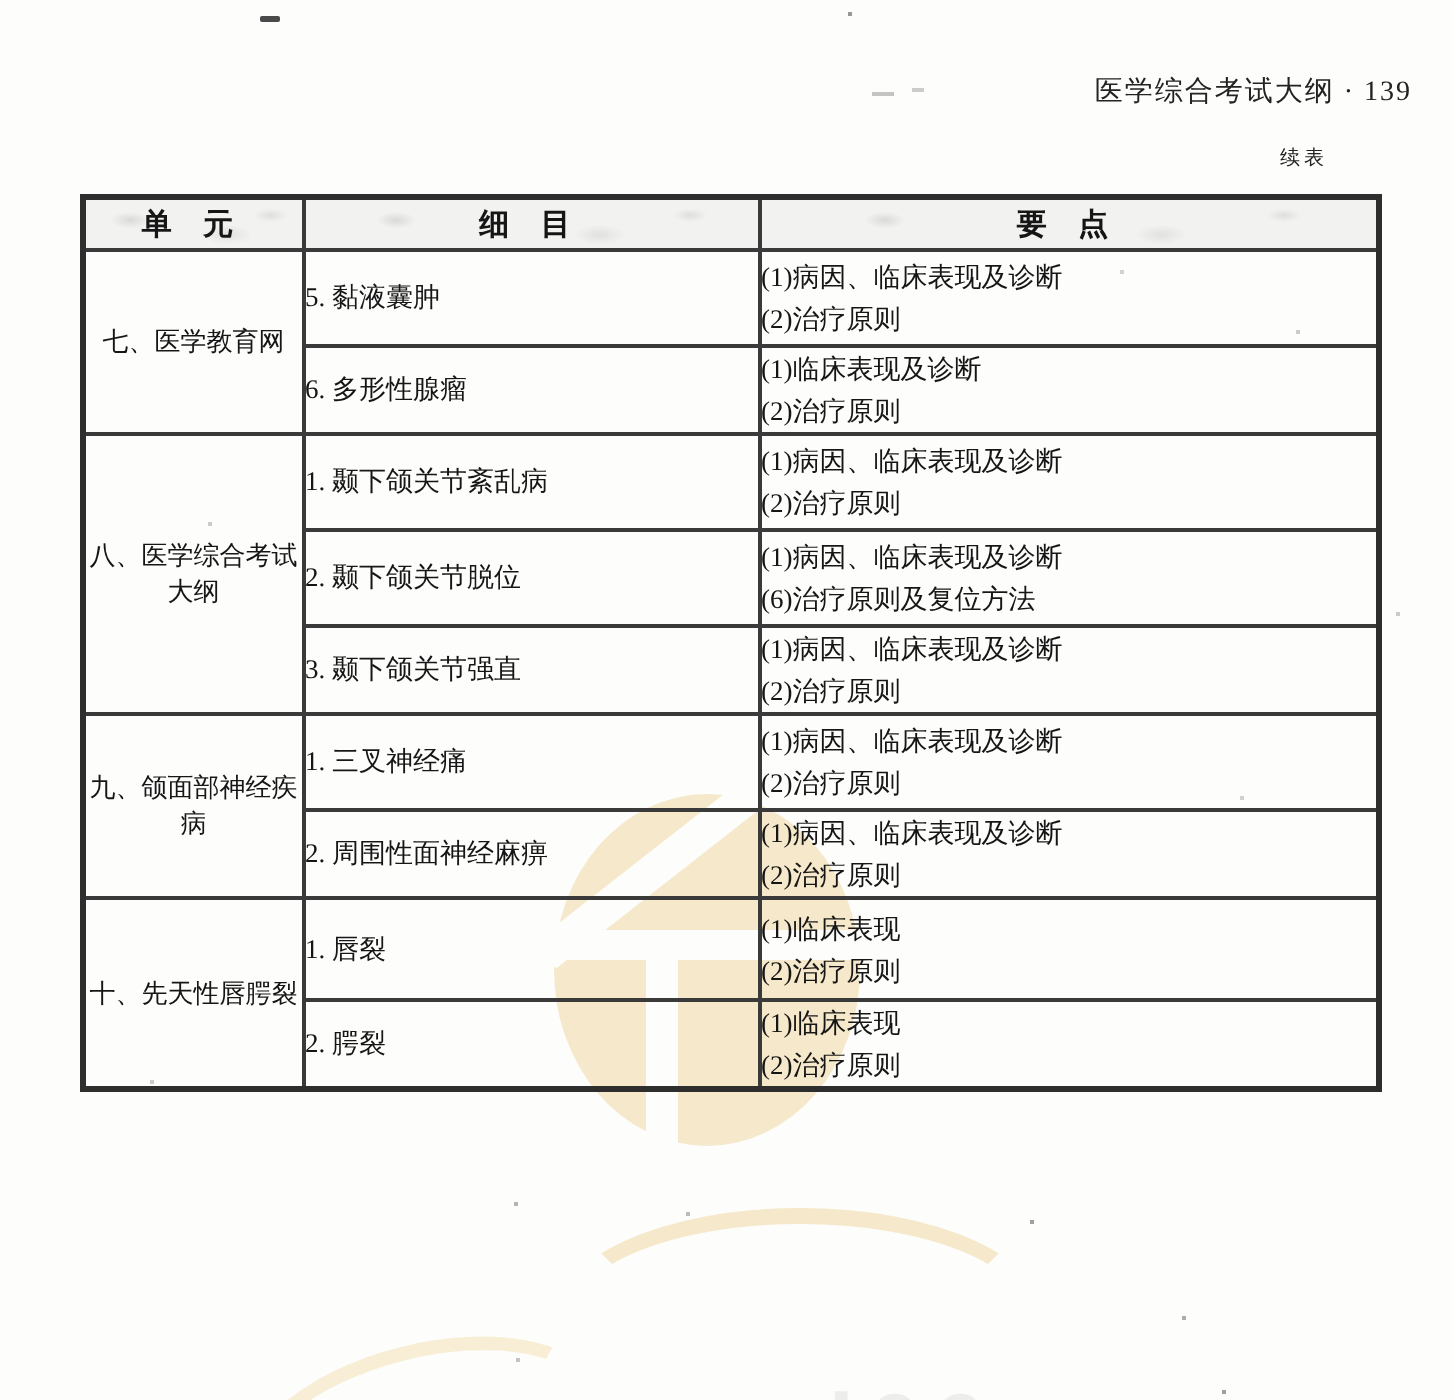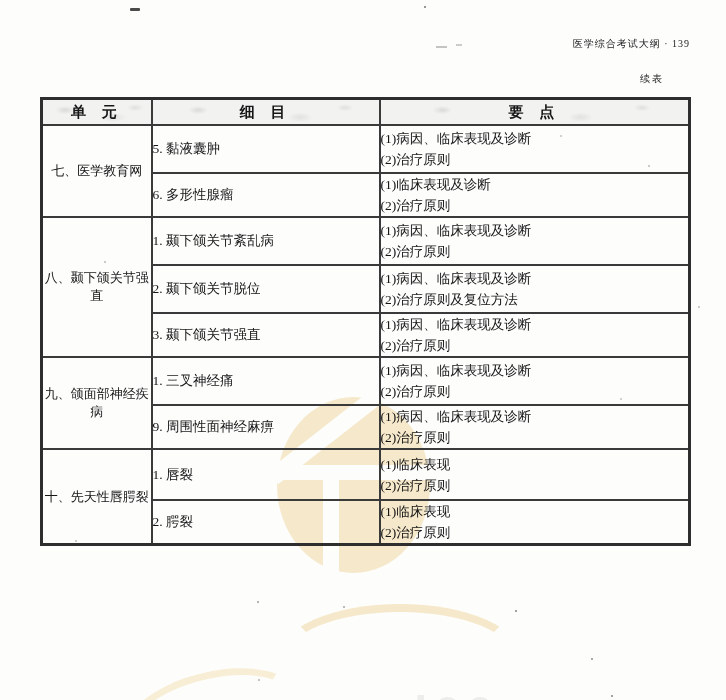--- a/index.html
+++ b/index.html
@@ -35,21 +35,21 @@
   .wm-brand .hl{color:#f5e5bd;}
   .wm-brand .gr{color:#e9e9e9;}
   .wm-url{
     left:172px;top:686px;white-space:nowrap;
     font-family:"Liberation Sans","DejaVu Sans",sans-serif;
     font-size:46px;font-weight:bold;letter-spacing:7px;color:#ededec;
   }
 
   
   .page-header{
-    position:absolute;top:37px;right:36px;font-size:10px;color:#232323;
+    position:absolute;top:37px;right:20px;font-size:14px;color:#232323;
     letter-spacing:1px;
     text-align:right;
   }
   .continued{
     position:absolute;top:72px;right:62px;font-size:10px;color:#232323;
     letter-spacing:2px;
   }
 
   
   .table-wrap{position:absolute;left:40px;top:97px;}
@@ -148,52 +148,52 @@
         </tr>
         <tr class="r53">
           <td class="item">6. 多形性腺瘤</td>
           <td class="points">
             <span>(1)临床表现及诊断</span>
             <span>(2)治疗原则</span>
           </td>
         </tr>
 
         <tr class="r52">
-          <td class="unit" rowspan="3">八、颞下颌关节强直</td>
+          <td class="unit" rowspan="3">八、医学综合考试大纲</td>
           <td class="item">1. 颞下颌关节紊乱病</td>
           <td class="points">
             <span>(1)病因、临床表现及诊断</span>
             <span>(2)治疗原则</span>
           </td>
         </tr>
         <tr class="r52">
           <td class="item">2. 颞下颌关节脱位</td>
           <td class="points">
             <span>(1)病因、临床表现及诊断</span>
-            <span>(2)治疗原则及复位方法</span>
+            <span>(6)治疗原则及复位方法</span>
           </td>
         </tr>
         <tr class="r51">
           <td class="item">3. 颞下颌关节强直</td>
           <td class="points">
             <span>(1)病因、临床表现及诊断</span>
             <span>(2)治疗原则</span>
           </td>
         </tr>
 
         <tr class="r52">
           <td class="unit" rowspan="2">九、颌面部神经疾病</td>
           <td class="item">1. 三叉神经痛</td>
           <td class="points">
             <span>(1)病因、临床表现及诊断</span>
             <span>(2)治疗原则</span>
           </td>
         </tr>
         <tr class="r53">
-          <td class="item">9. 周围性面神经麻痹</td>
+          <td class="item">2. 周围性面神经麻痹</td>
           <td class="points">
             <span>(1)病因、临床表现及诊断</span>
             <span>(2)治疗原则</span>
           </td>
         </tr>
 
         <tr class="r55">
           <td class="unit" rowspan="2">十、先天性唇腭裂</td>
           <td class="item">1. 唇裂</td>
           <td class="points">

